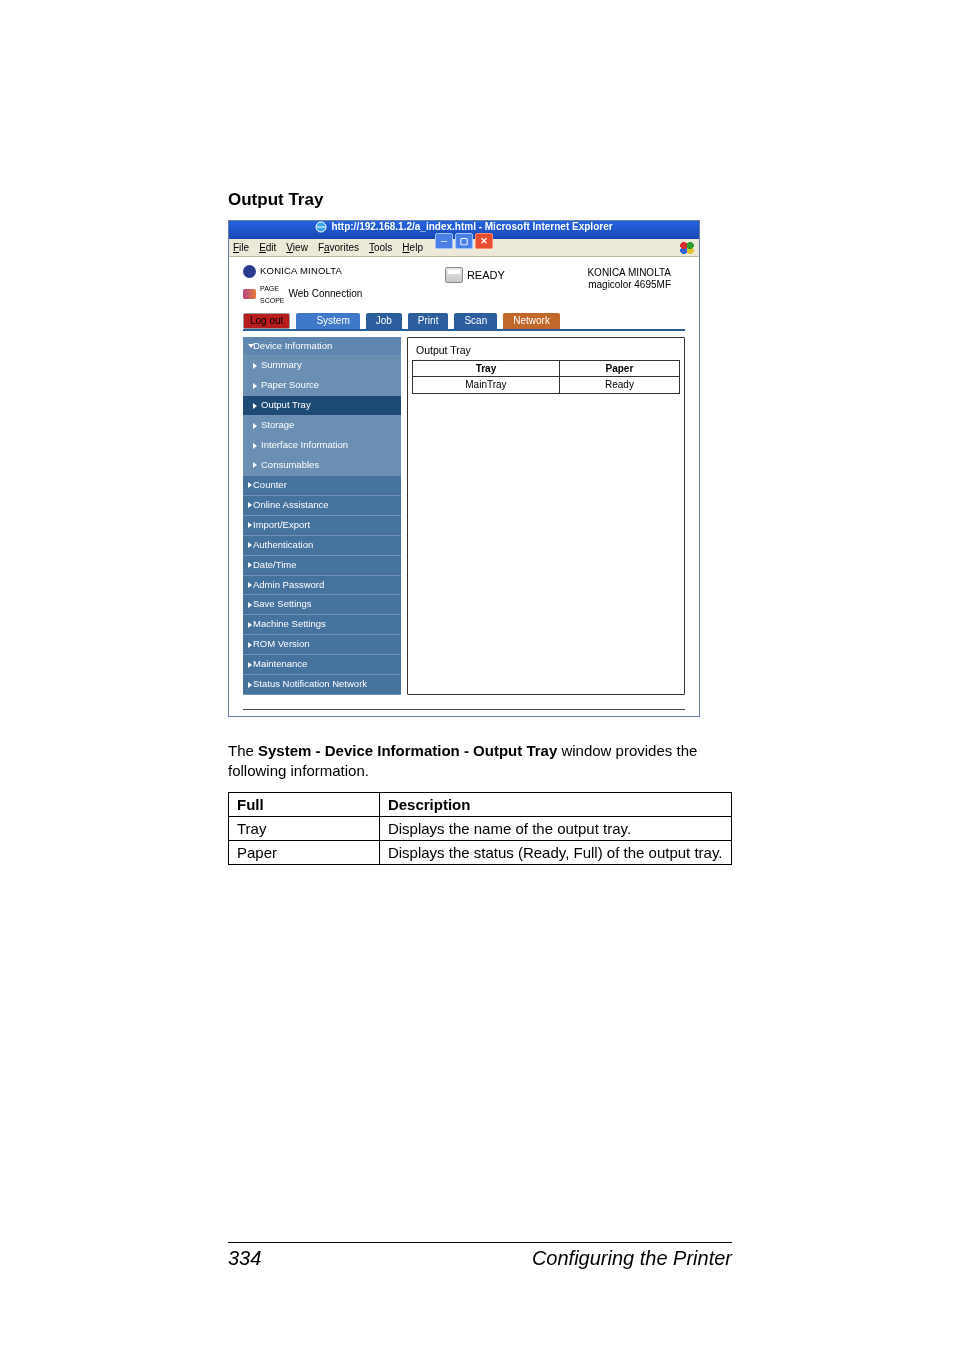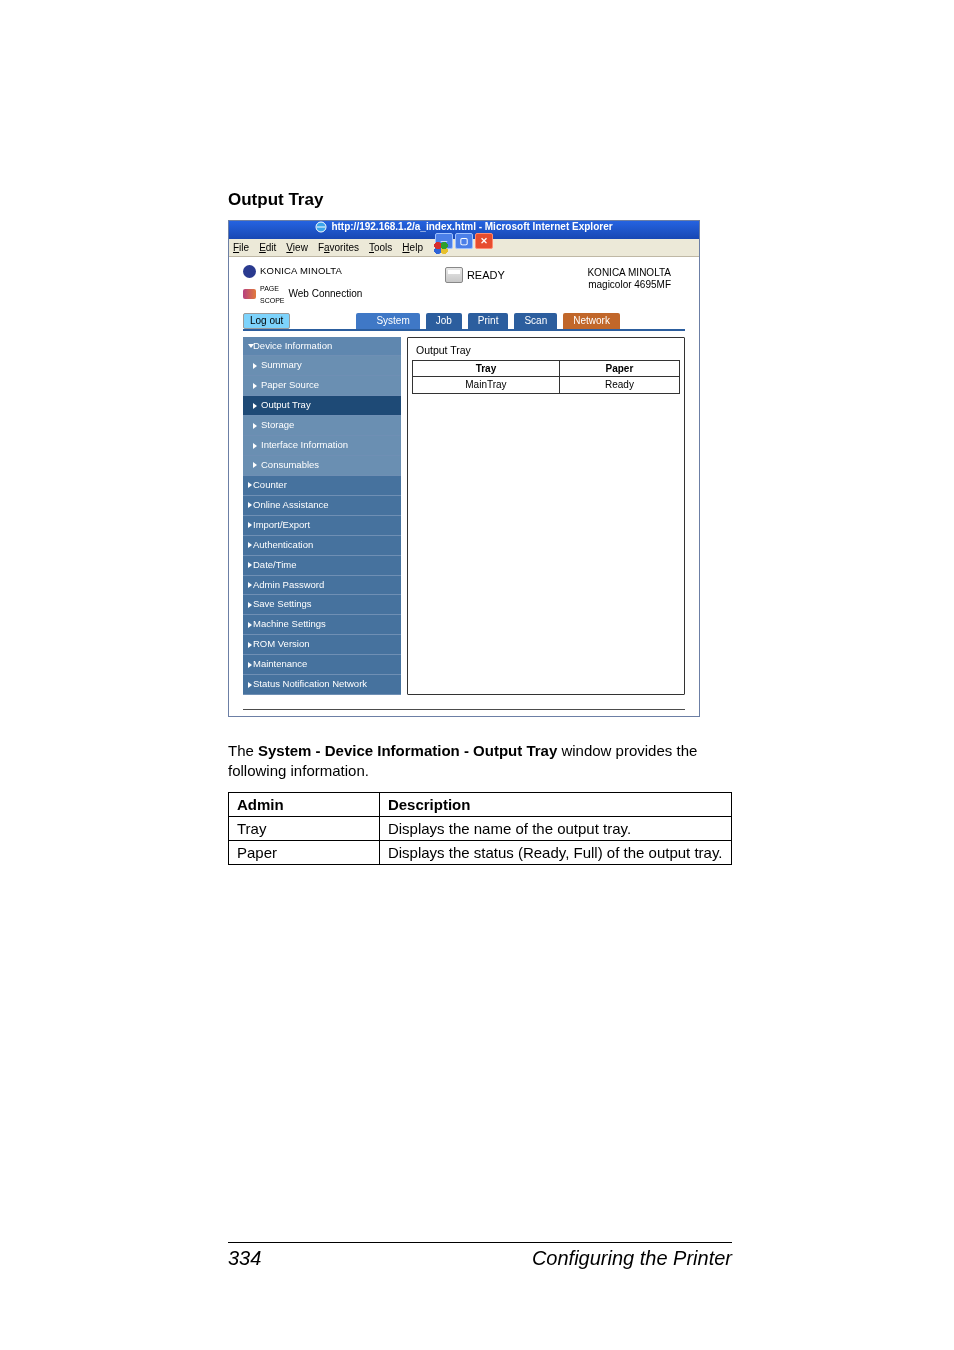--- a/index.html
+++ b/index.html
@@ -62,20 +62,21 @@
   }
   .win-btn.close { background: #e74d2f; border-color: #ff8b72; }
   .menubar {
     height: 17px;
     background: #ece9d8;
     display: flex; align-items: center;
     padding: 0 4px;
     gap: 10px;
     font-size: 10px;
     border-bottom: 1px solid #bfb8a5;
+    justify-content: space-between;
   }
   .menubar .menus { display: flex; gap: 10px; }
   .menubar .menus span { cursor: default; }
   .menubar .accel { text-decoration: underline; }
   .flag {
     width: 16px; height: 12px;
     background:
       radial-gradient(circle at 30% 30%, #d62e2e 0 25%, transparent 26%),
       radial-gradient(circle at 70% 30%, #2e9e2e 0 25%, transparent 26%),
       radial-gradient(circle at 30% 70%, #2e63d6 0 25%, transparent 26%),
@@ -119,22 +120,21 @@
 
   .model-block { text-align: right; font-size: 10px; margin-top:2px; }
 
   .tabs-row {
     display:flex; align-items:center; gap: 6px;
     margin-top: 4px;
     padding: 0 4px;
   }
   .logout-btn {
     font-size:10px; padding:1px 6px;
-    background:#7dd3fc; border:1px solid #9a9a9a; border-radius:2px;
-    margin-right: 60px;
+    background:#b91c1c; border:1px solid #9a9a9a; border-radius:2px;
   }
   .tab {
     background:#2c5e9e; color:#fff; font-size:10px;
     padding:2px 10px;
     border-radius:2px 2px 0 0;
   }
   .tab.active { background:#3f78c6;padding-left:20px; }
   .tab.network { background:#c1672a; }
   .tabs-underline { height:2px; background:#2c5e9e; margin: 0 4px 6px 4px; }
 
@@ -325,21 +325,21 @@
     </div>
   </div>
 
   <p class="desc-para">
     <span>The </span><b>System - Device Information - Output Tray</b><span> window provides the following information.</span>
   </p>
 
   <table class="desc-table">
     <tbody>
         <tr>
-      <th style="width:30%">Admin</th>
+      <th style="width:30%">Full</th>
       <th>Description</th>
     </tr>
     <tr>
       <td>Tray</td>
       <td>Displays the name of the output tray.</td>
     </tr>
     <tr>
       <td>Paper</td>
       <td>Displays the status (Ready, Full) of the output tray.</td>
     </tr>

